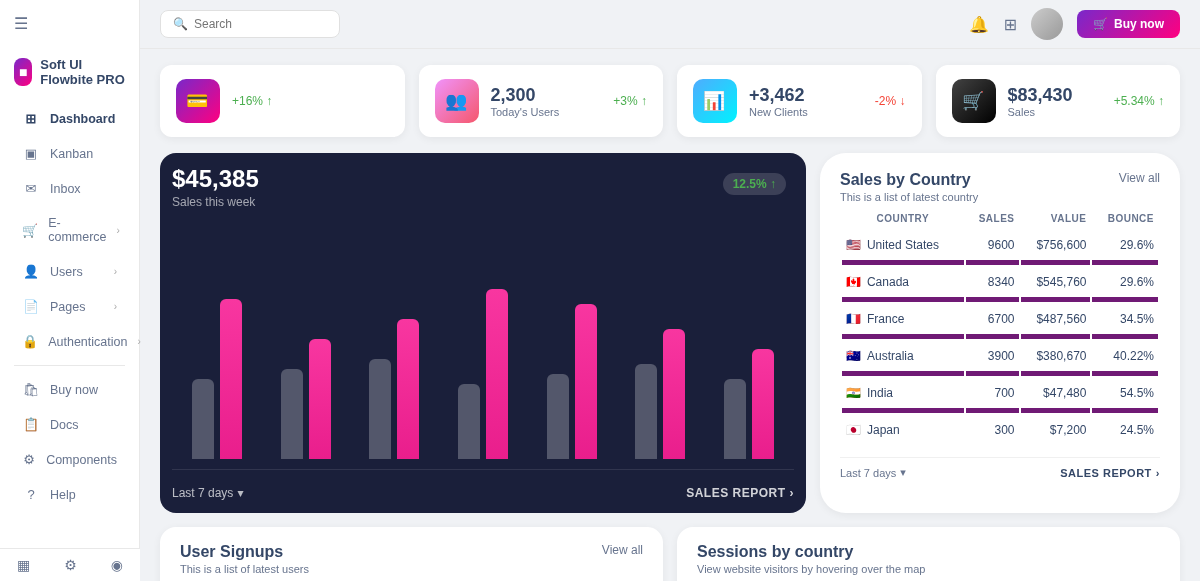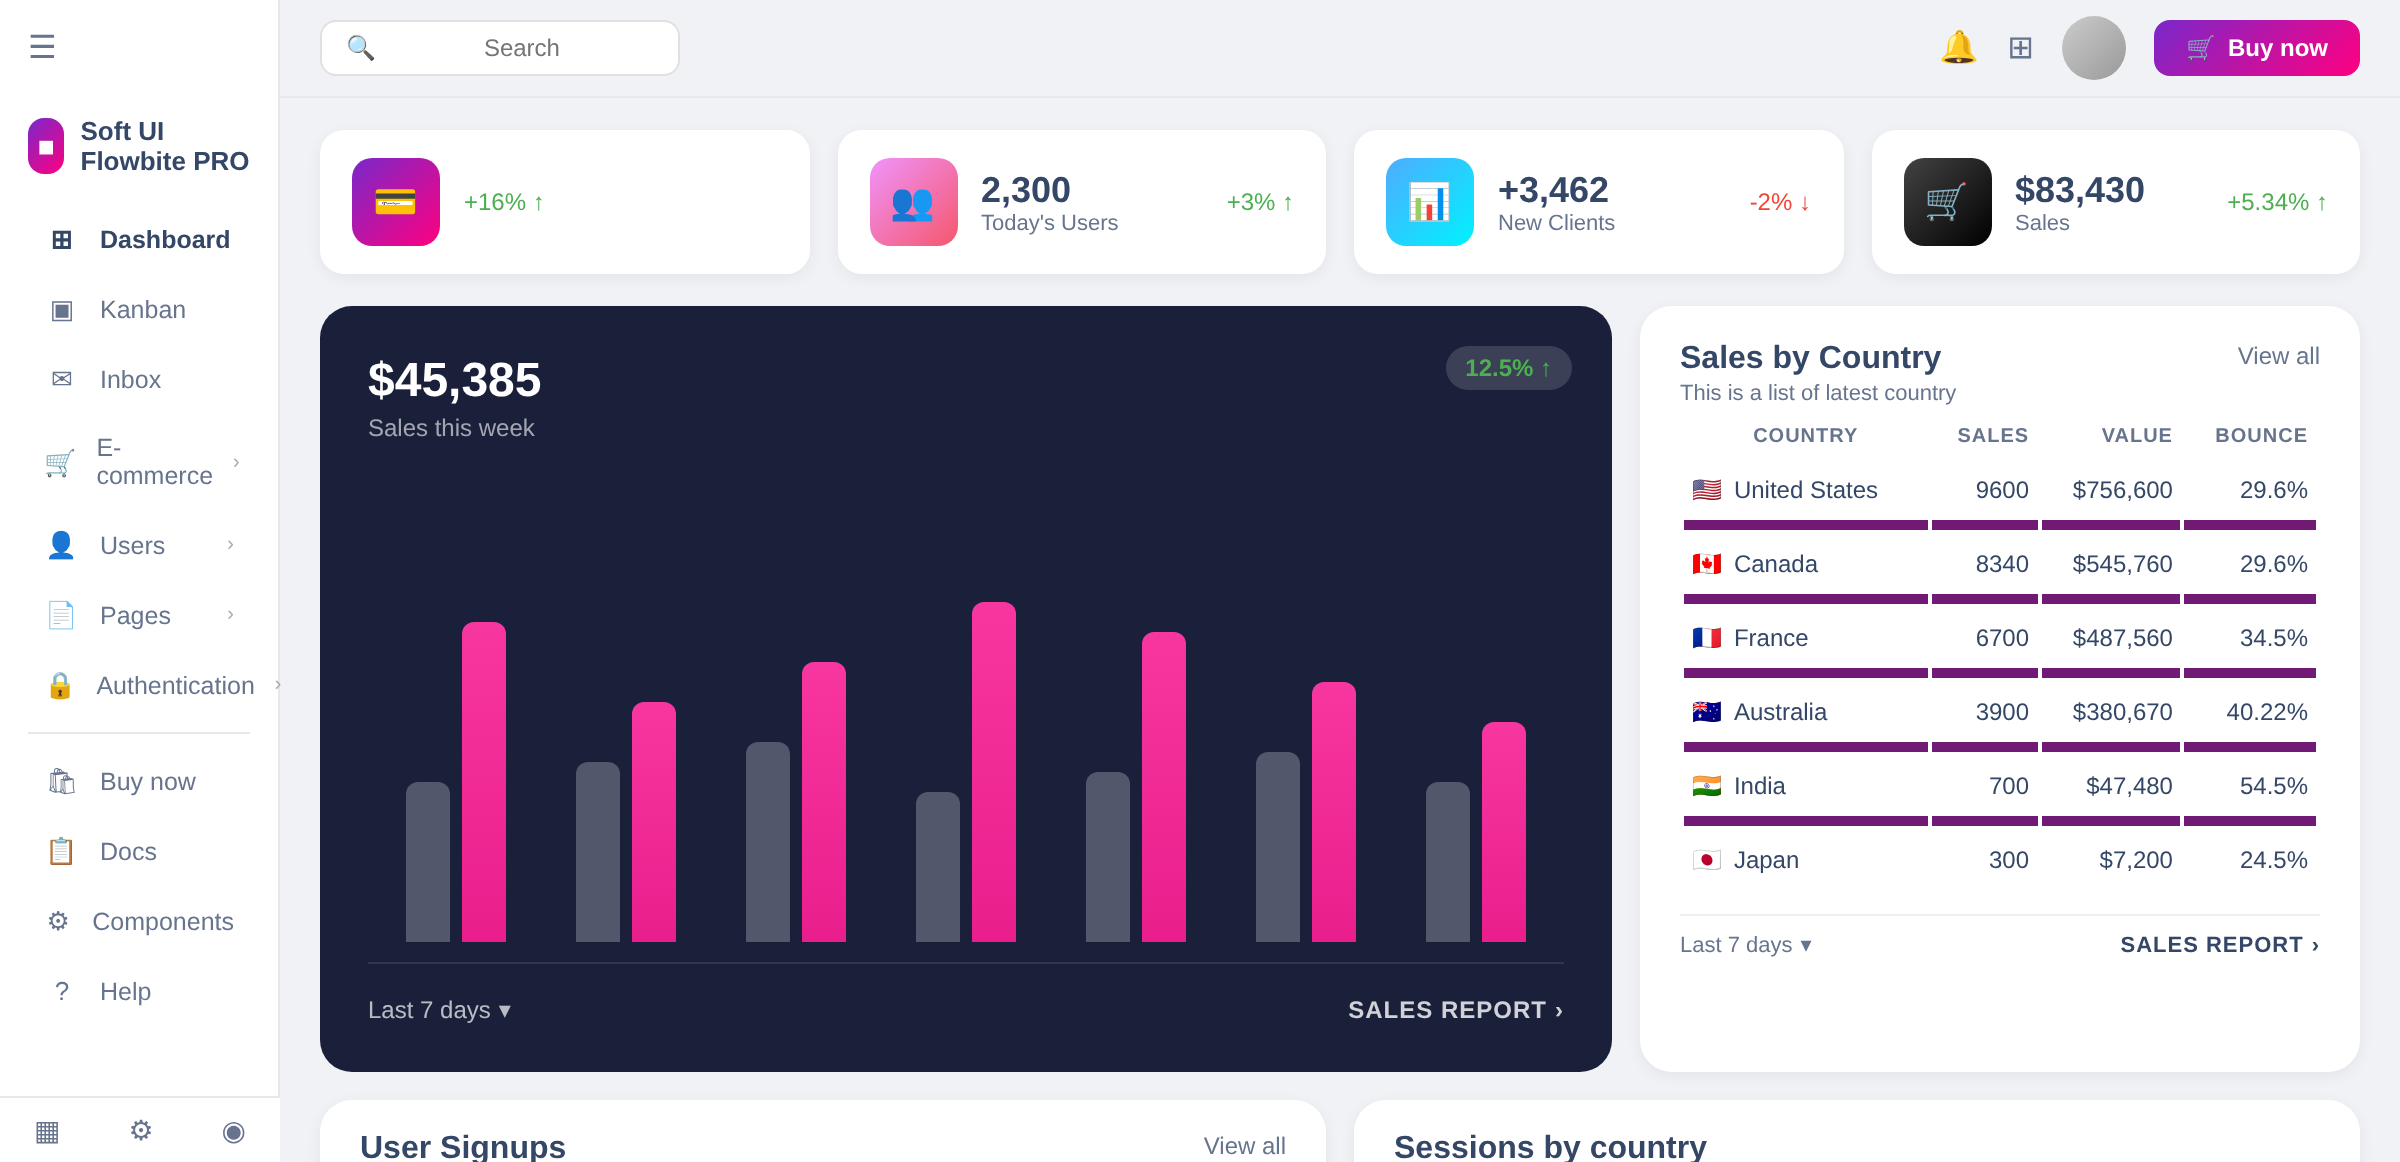--- a/index.html
+++ b/index.html
@@ -28,21 +28,21 @@
     
     .topbar {
       position: sticky; top: 0; background: rgba(240,242,245,0.9);
       display: flex; align-items: center; padding: 8px 20px; gap: 12px;
       border-bottom: 1px solid #e8e8e8; z-index: 10;
     }
     .search-box {
       background: #fff; border: 1px solid #e0e0e0; border-radius: 8px;
       padding: 6px 12px; display: flex; align-items: center; gap: 6px; width: 180px;
     }
-    .search-box input { border: none; outline: none; font-size: 12px; color: #67748e; background: transparent; width: 100%; margin-left: 48px; }
+    .search-box input { border: none; outline: none; font-size: 12px; color: #67748e; background: transparent; width: 100%; }
     .topbar-right { margin-left: auto; display: flex; align-items: center; gap: 14px; }
     .topbar-icon { color: #67748e; font-size: 16px; cursor: pointer; }
     .buy-btn {
       background: linear-gradient(135deg, #7928ca, #ff0080); color: #fff;
       border: none; border-radius: 8px; padding: 7px 16px; font-size: 12px;
       font-weight: 600; cursor: pointer; display: flex; align-items: center; gap: 6px;
     }
     .avatar { width: 32px; height: 32px; border-radius: 50%; background: #ccc; overflow: hidden; }
 
     
@@ -68,21 +68,21 @@
     .stat-label { font-size: 11px; color: #67748e; }
     .stat-change { font-size: 12px; text-align: right; }
     .stat-change.up { color: #4caf50; }
     .stat-change.down { color: #f44336; }
 
     
     .bottom-row { display: flex; gap: 14px; }
 
     
     .chart-section {
-      flex: 1; background: #1a1f3a; border-radius: 16px; padding: 24px;
+      flex: 1; background: #1a1f3a; border-radius: 16px; padding: 12px;
       color: #fff; position: relative; min-height: 360px;
     }
     .chart-title { font-size: 24px; font-weight: 700; }
     .chart-subtitle { font-size: 12px; color: rgba(255,255,255,0.6); margin-top: 2px; }
     .chart-badge {
       position: absolute; top: 20px; right: 20px;
       background: rgba(255,255,255,0.15); border-radius: 20px;
       padding: 4px 10px; font-size: 12px; color: #4caf50; font-weight: 600;
     }
     .chart-bars {
@@ -95,21 +95,21 @@
     }
     .bar.gray { background: rgba(255,255,255,0.25); }
     .bar.pink { background: linear-gradient(to top, #e91e8c, #f836a0); }
     .chart-footer { display: flex; align-items: center; justify-content: space-between; margin-top: 16px; }
     .chart-period { font-size: 12px; color: rgba(255,255,255,0.7); display: flex; align-items: center; gap: 4px; cursor: pointer; }
     .sales-report-btn { font-size: 12px; color: rgba(255,255,255,0.8); font-weight: 600; cursor: pointer; display: flex; align-items: center; gap: 4px; letter-spacing: 0.5px; }
     .chart-baseline { height: 1px; background: rgba(255,255,255,0.1); margin-top: 10px; }
 
     
     .country-section {
-      width: 360px; background: #fff; border-radius: 16px; padding: 18px 20px;
+      width: 360px; background: #fff; border-radius: 26px; padding: 18px 20px;
       box-shadow: 0 2px 8px rgba(0,0,0,0.06); flex-shrink: 0;
     }
     .section-header { display: flex; align-items: flex-start; justify-content: space-between; margin-bottom: 4px; }
     .section-title { font-size: 16px; font-weight: 700; color: #344767; }
     .section-subtitle { font-size: 11px; color: #67748e; margin-top: 2px; }
     .view-all { font-size: 12px; color: #67748e; cursor: pointer; }
     .country-table { width: 100%; margin-top: 0; }
     .country-table th { font-size: 10px; color: #67748e; font-weight: 600; text-transform: uppercase; padding: 4px 4px; letter-spacing: 0.5px; }
     .country-table td { padding: 8px 4px; font-size: 12px; color: #344767; border-bottom: 5px solid #701a75; }
     .country-table tr:last-child td { border-bottom: none; }

